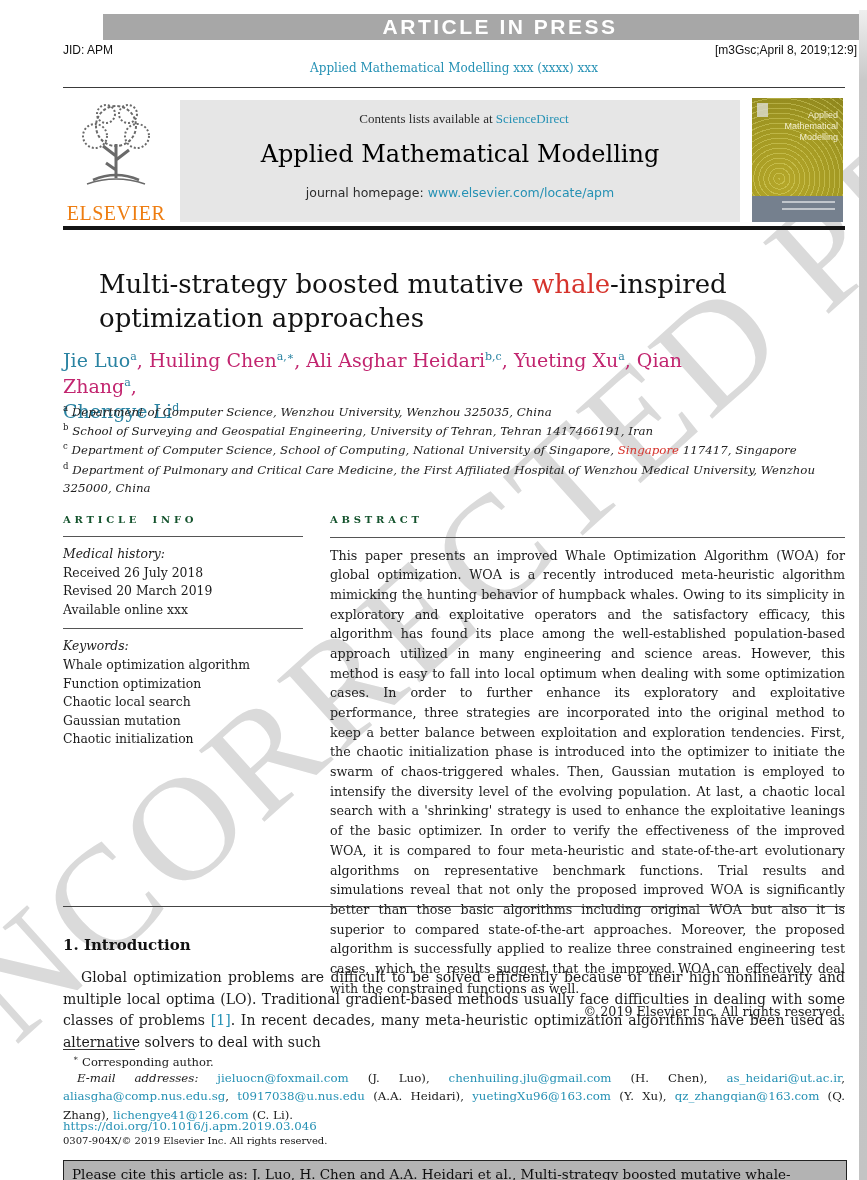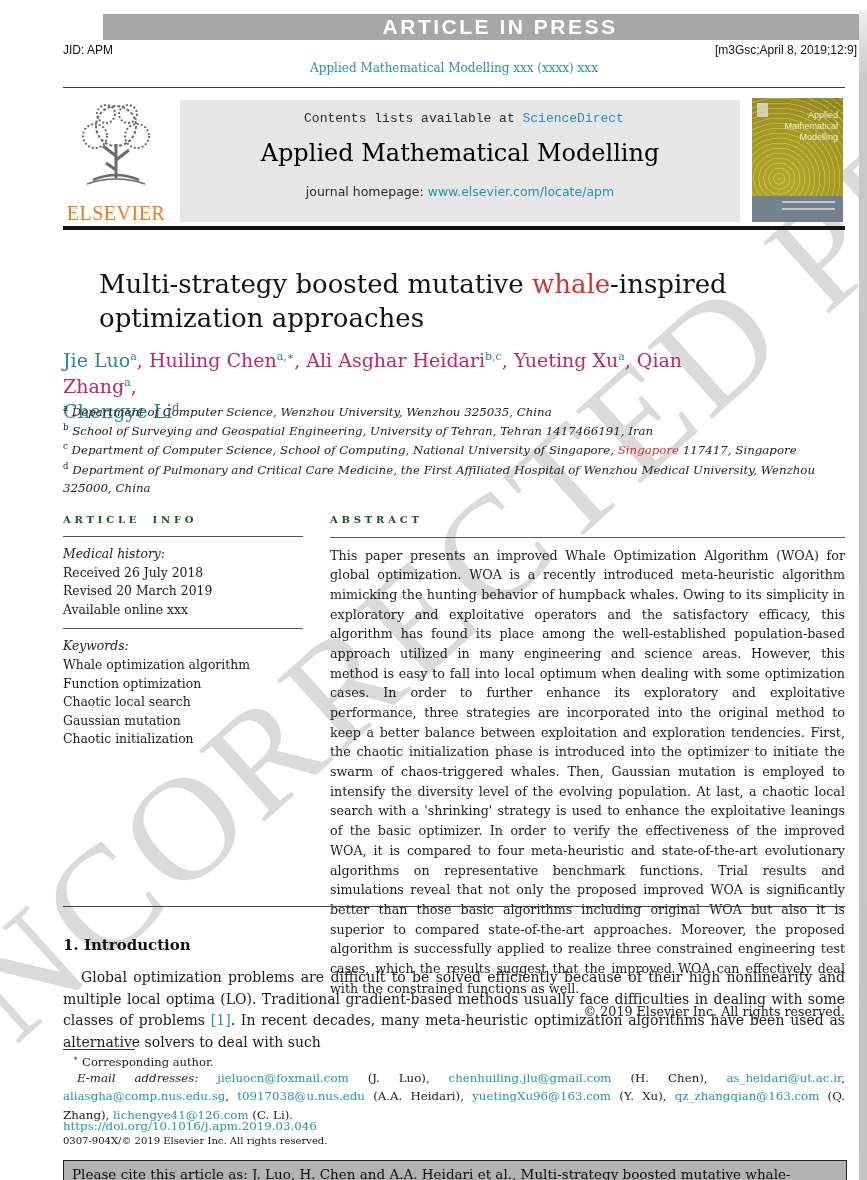--- a/index.html
+++ b/index.html
@@ -24,21 +24,21 @@
     font-family:"Liberation Sans",sans-serif;font-size:12px;color:#111;}
   .running-head{left:63px;top:61px;width:782px;text-align:center;font-size:12px;color:#2591b4;}
   .rule-1{left:63px;top:87px;width:782px;border-top:1px solid #3a3a3a;height:0;}
 
   
   .elsevier{left:60px;top:100px;width:112px;height:124px;text-align:center;}
   .elsevier .wordmark{display:block;margin-top:2px;color:#ee7d11;font-family:"Liberation Serif",serif;
     font-size:20px;letter-spacing:0.5px;}
   .mast-box{left:180px;top:100px;width:560px;height:122px;background:#e6e6e6;text-align:center;
     padding-top:11px;box-sizing:border-box;}
-  .contents-line{font-family:Liberation Mono, monospace;font-size:13px;color:#2b2b2b;padding-left:8px;}
+  .contents-line{font-family:Liberation Serif, serif;font-size:13px;color:#2b2b2b;padding-left:8px;}
   .mast-title{font-size:24px;color:#000;margin-top:13px;}
   .homepage-line{font-family:"DejaVu Sans","Liberation Sans",sans-serif;font-size:12.5px;color:#2b2b2b;margin-top:17px;}
   .cover{left:752px;top:98px;width:91px;height:124px;overflow:hidden;
     background:radial-gradient(circle at 35% 70%, #b5a72a 0%, #a39923 55%, #8d851d 100%);}
   .cover-dots{position:absolute;left:0;top:0;width:100%;height:100%;
     background-image:repeating-radial-gradient(circle at 30% 65%, rgba(255,255,160,.28) 0 1px, transparent 1px 5px);}
   .cover-logo{position:absolute;top:5px;left:5px;width:11px;height:14px;background:#d8d8c8;opacity:.85;}
   .cover-title{position:absolute;top:12px;right:5px;width:62px;text-align:right;color:#f3efcf;
     font-family:"Liberation Sans",sans-serif;font-size:9px;line-height:1.2;}
   .cover-band{position:absolute;bottom:0;left:0;width:100%;height:26px;background:#75808e;}

